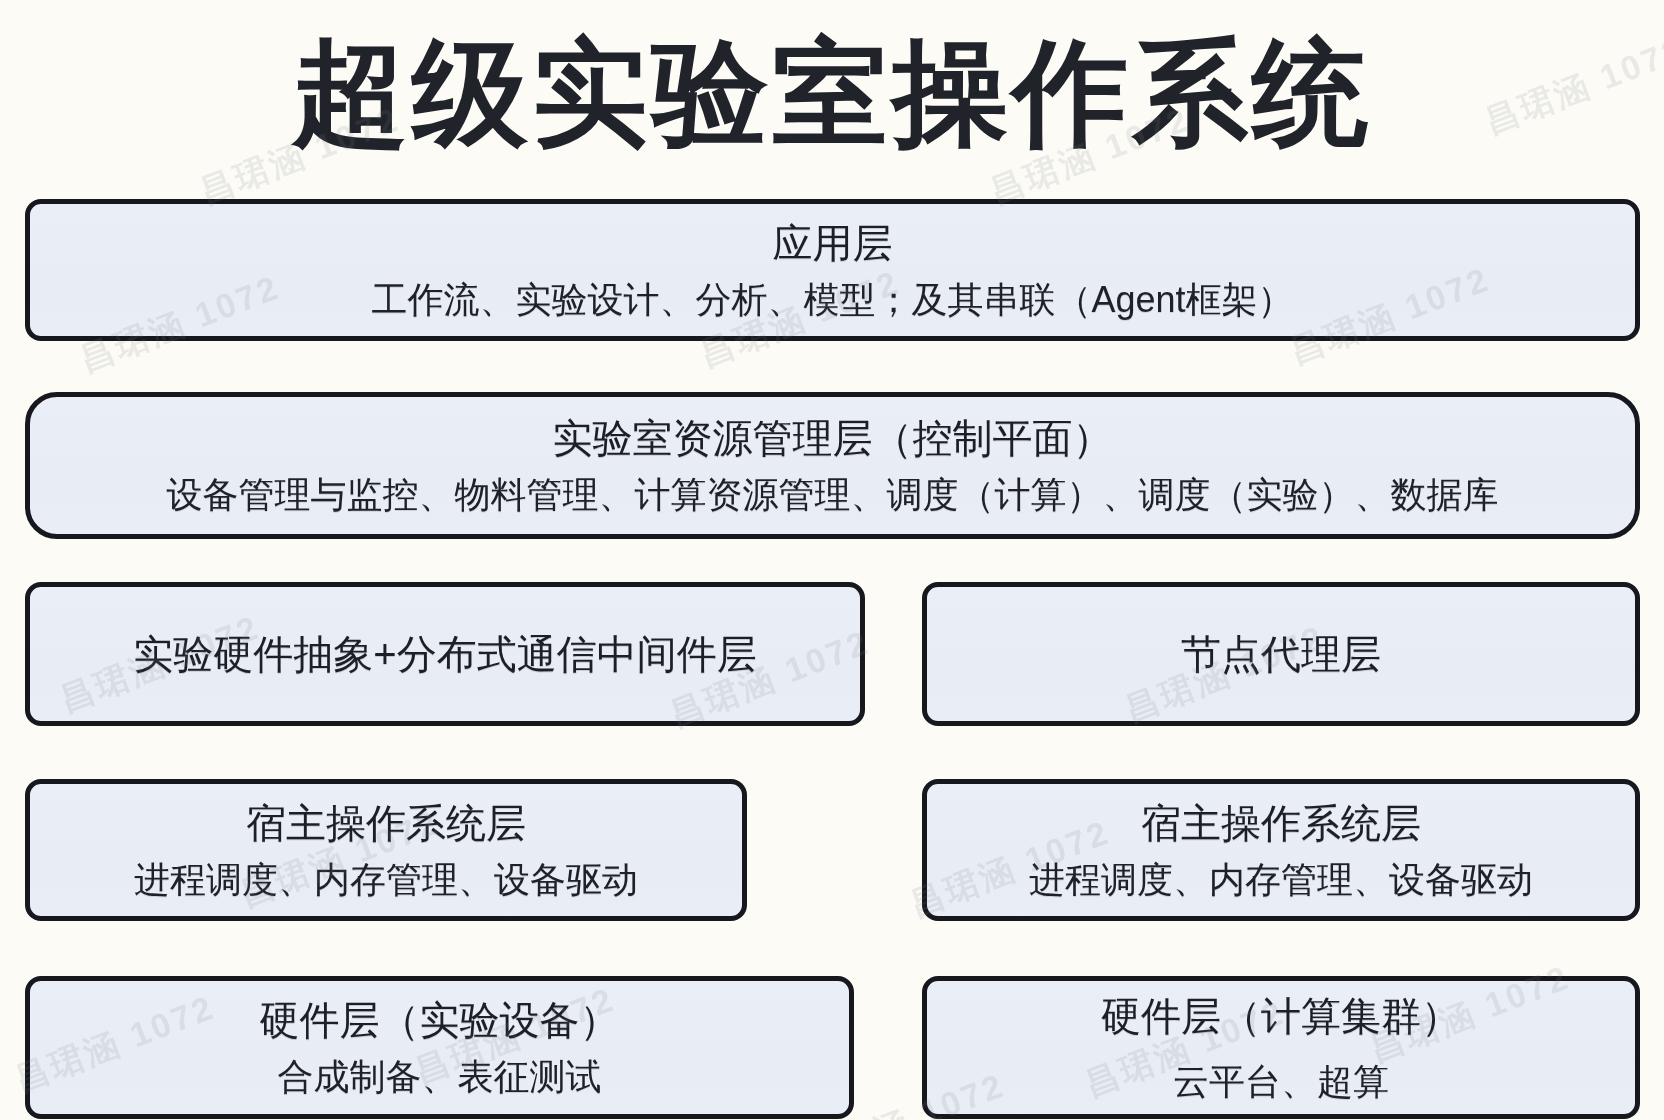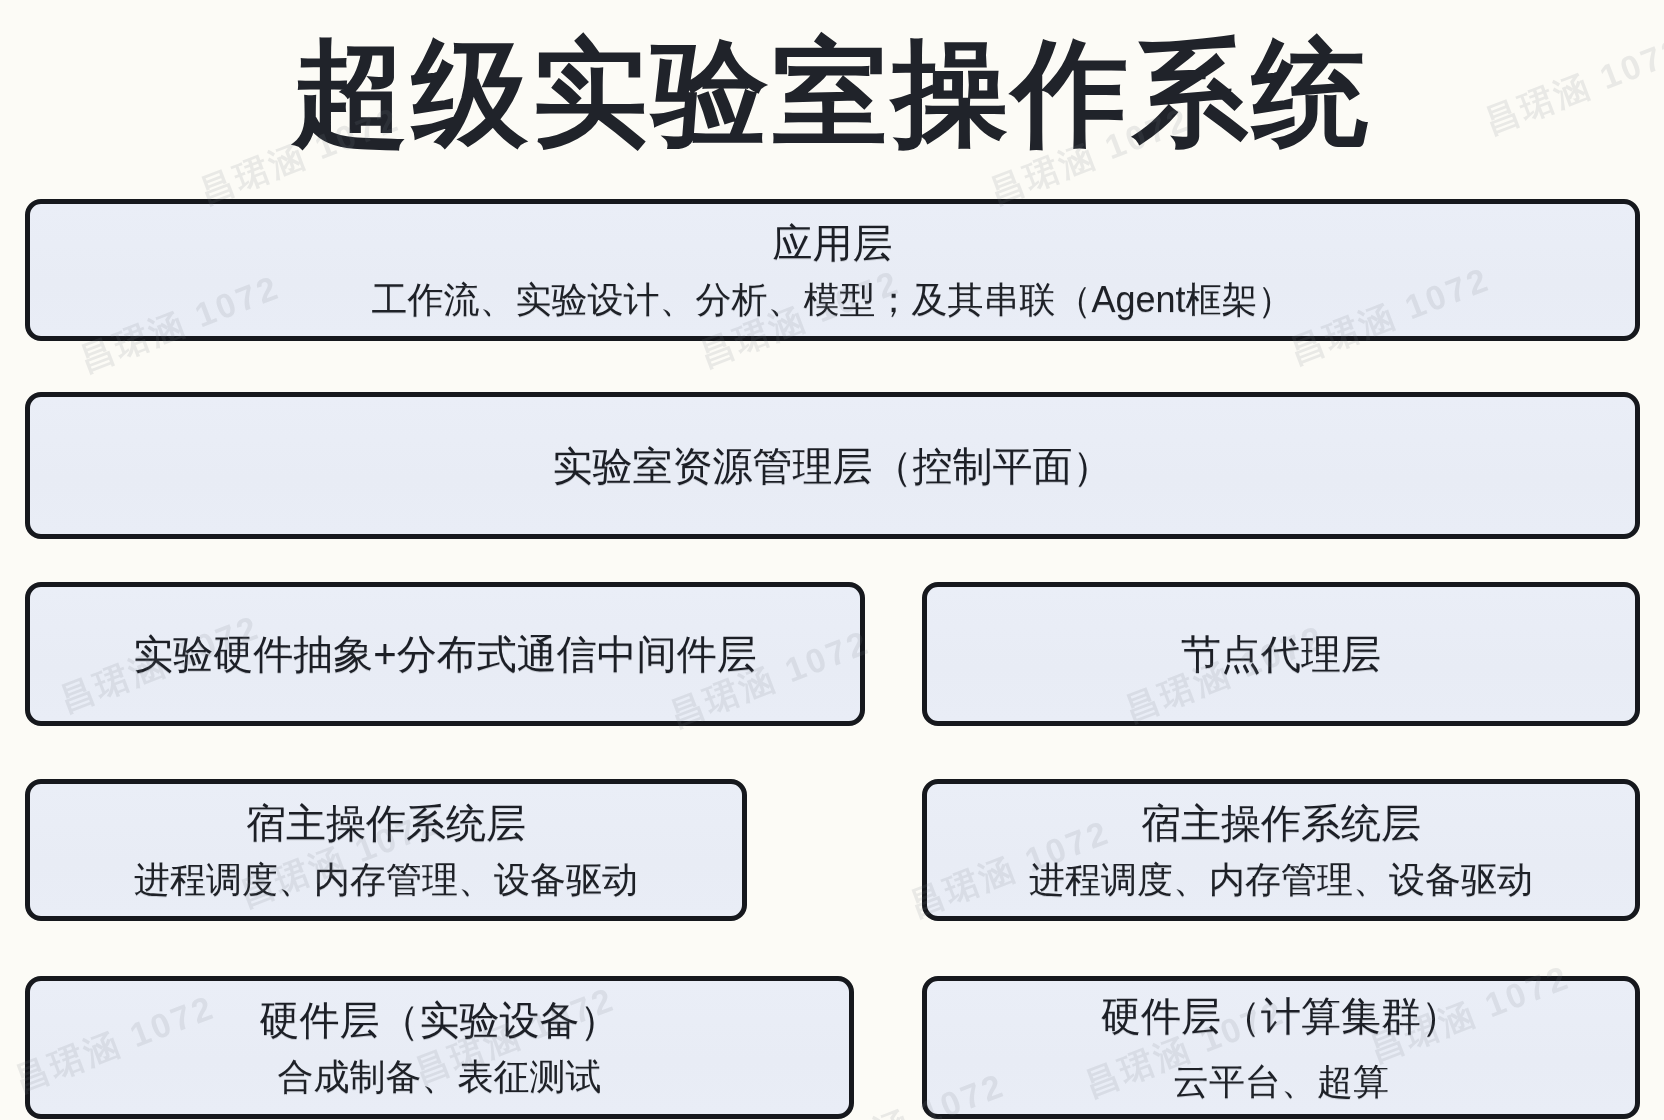--- a/index.html
+++ b/index.html
@@ -37,21 +37,21 @@
   }
   .layer-subtitle {
     font-size: 36px; font-weight: 400; line-height: 1.1;
     color: #1e2127; white-space: nowrap; text-align: center;
     text-shadow: 0 1px 0 rgba(90,95,105,0.2);
   }
   .layer-subtitle:empty { display: none; }
 
   
   .pos-app    { left: 25px;  top: 175px; width: 1615px; height: 142px; }
-  .pos-res    { left: 25px;  top: 368px; width: 1615px; height: 147px; }
+  .pos-res    { left: 25px;  top: 368px; width: 1615px; height: 147px; border-radius: 32px; }
   .pos-mid    { left: 25px;  top: 558px; width: 840px;  height: 144px; }
   .pos-agent  { left: 922px; top: 558px; width: 718px;  height: 144px; }
   .pos-hostl  { left: 25px;  top: 755px; width: 722px;  height: 142px; }
   .pos-hostr  { left: 922px; top: 755px; width: 718px;  height: 142px; }
   .pos-hwl    { left: 25px;  top: 952px; width: 829px;  height: 143px; }
   .pos-hwr    { left: 922px; top: 952px; width: 718px;  height: 143px; gap: 24px; }
 
   .watermark-layer { position: absolute; inset: 0; z-index: 3; pointer-events: none; }
   .watermark {
     position: absolute;
@@ -68,20 +68,21 @@
 
   <h1 class="page-title">超级实验室操作系统</h1>
 
   <div class="layer-box pos-app">
     <div class="layer-title">应用层</div>
     <div class="layer-subtitle">工作流、实验设计、分析、模型；及其串联（Agent框架）</div>
   </div>
 
   <div class="layer-box pos-res">
     <div class="layer-title">实验室资源管理层（控制平面）</div>
+    <div class="layer-subtitle">设备管理与监控、物料管理、计算资源管理、调度（计算）、调度（实验）、数据库</div>
   </div>
 
   <div class="layer-box pos-mid">
     <div class="layer-title">实验硬件抽象+分布式通信中间件层</div>
 
   </div>
 
   <div class="layer-box pos-agent">
     <div class="layer-title">节点代理层</div>
 

